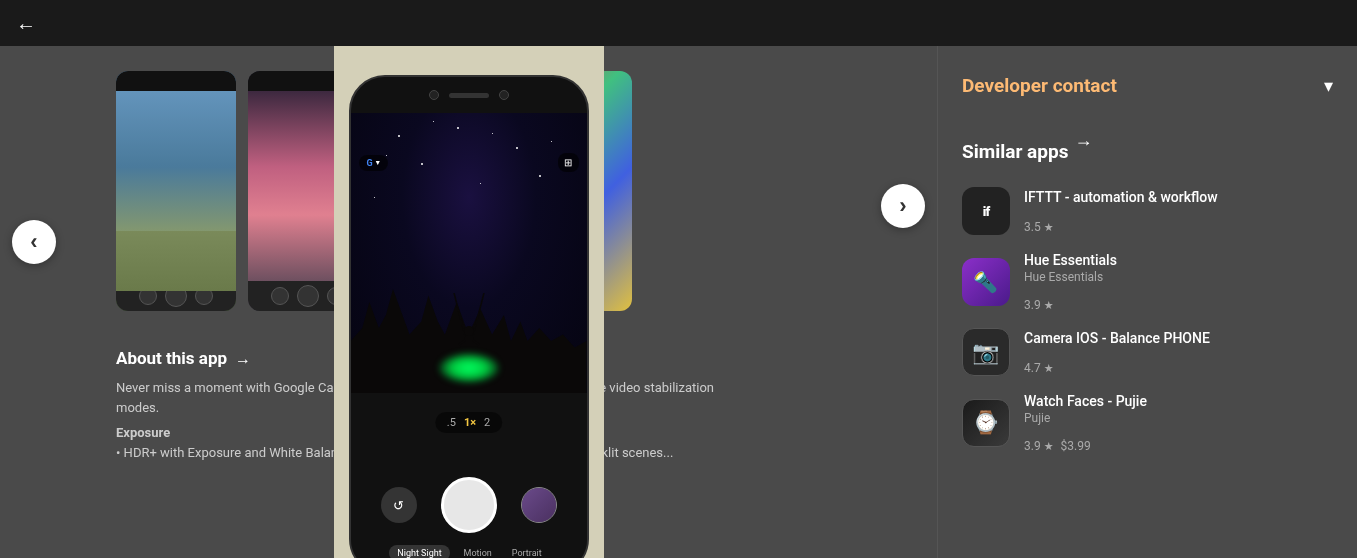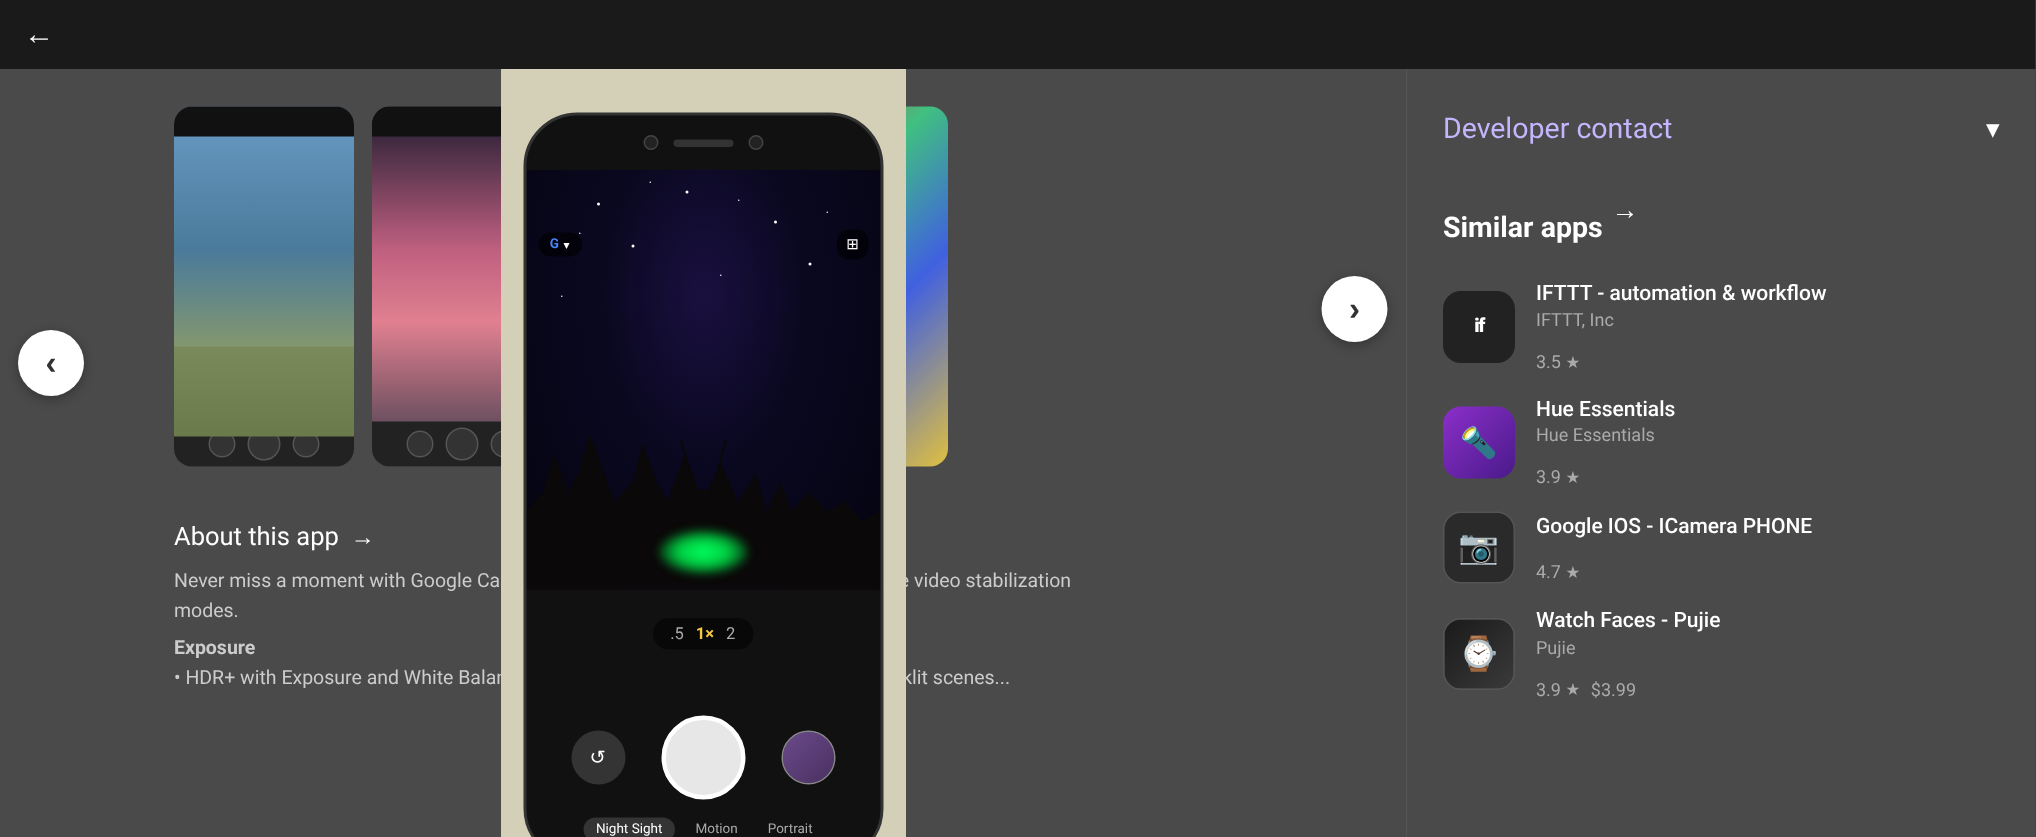--- a/index.html
+++ b/index.html
@@ -147,21 +147,21 @@
     
     .about-section {
       padding: 12px 116px 16px;
       color: white;
     }
     .about-title {
       display: flex;
       align-items: flex-end;
       gap: 8px;
       font-size: 17px;
-      font-weight: 400;
+      font-weight: 700;
       margin-bottom: 10px;
       color: #ffffff;
     }
     .about-arrow {
       font-size: 16px;
       color: #ffffff;
     }
     .about-text {
       font-size: 13px;
       color: #cccccc;
@@ -186,22 +186,22 @@
     
     .dev-contact-header {
       display: flex;
       align-items: center;
       justify-content: space-between;
       padding: 12px 0 20px;
       cursor: pointer;
     }
     .dev-contact-title {
       font-size: 19px;
-      font-weight: 400;
-      color: #c4b5fd;
+      font-weight: 700;
+      color: #fdba74;
     }
     .chevron-icon {
       color: #ffffff;
       font-size: 18px;
     }
 
     
     .similar-apps-header {
       display: flex;
       align-items: center;
@@ -719,21 +719,20 @@
     </div>
 
     <div>
 
       <div class="app-item">
         <div class="app-icon app-icon-ifttt">
           <span class="ifttt-logo">if</span>
         </div>
         <div class="app-info">
           <div class="app-name">IFTTT - automation &amp; workflow</div>
-          <div class="app-developer">IFTTT, Inc</div>
           <div class="app-rating">
             <span>3.5</span>
             <span class="star-icon">★</span>
           </div>
         </div>
       </div>
 
       <div class="app-item">
         <div class="app-icon app-icon-hue">
           <span class="hue-icon">🔦</span>
@@ -746,21 +745,21 @@
             <span class="star-icon">★</span>
           </div>
         </div>
       </div>
 
       <div class="app-item">
         <div class="app-icon app-icon-camera">
           <span style="font-size:22px; color:#ccc;">📷</span>
         </div>
         <div class="app-info">
-          <div class="app-name">Google IOS - ICamera PHONE</div>
+          <div class="app-name">Camera IOS - Balance PHONE</div>
           <div class="app-rating">
             <span>4.7</span>
             <span class="star-icon">★</span>
           </div>
         </div>
       </div>
 
       <div class="app-item">
         <div class="app-icon app-icon-watch">
           <span style="font-size:22px; color:#ccc;">⌚</span>

